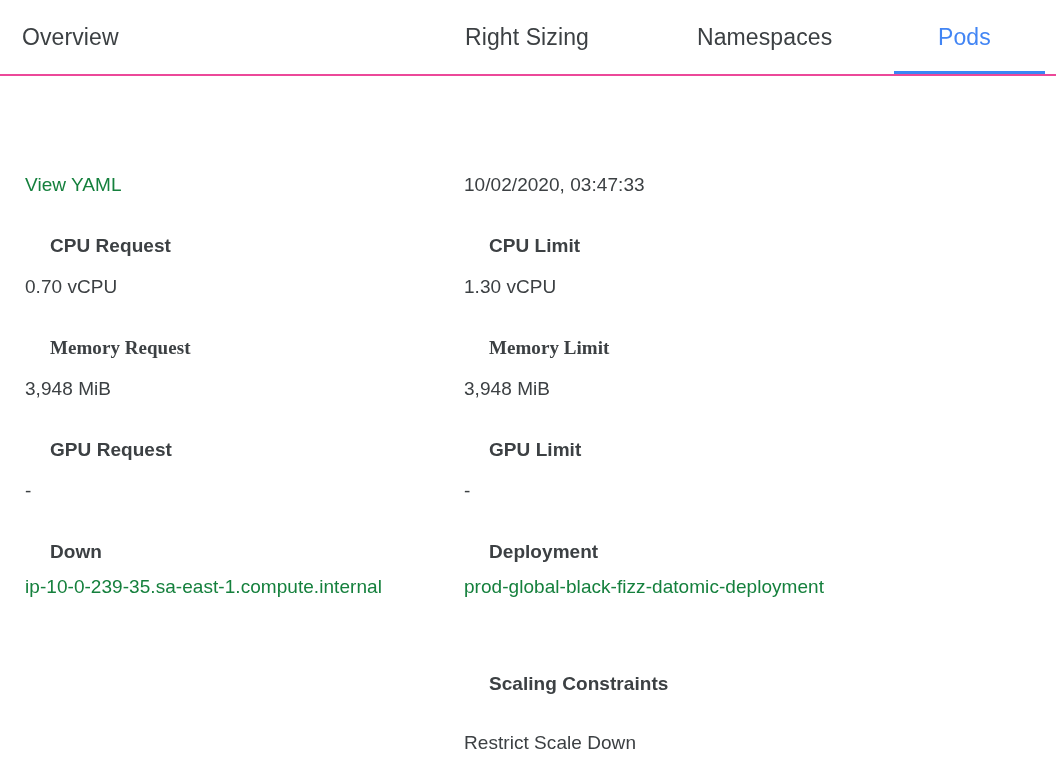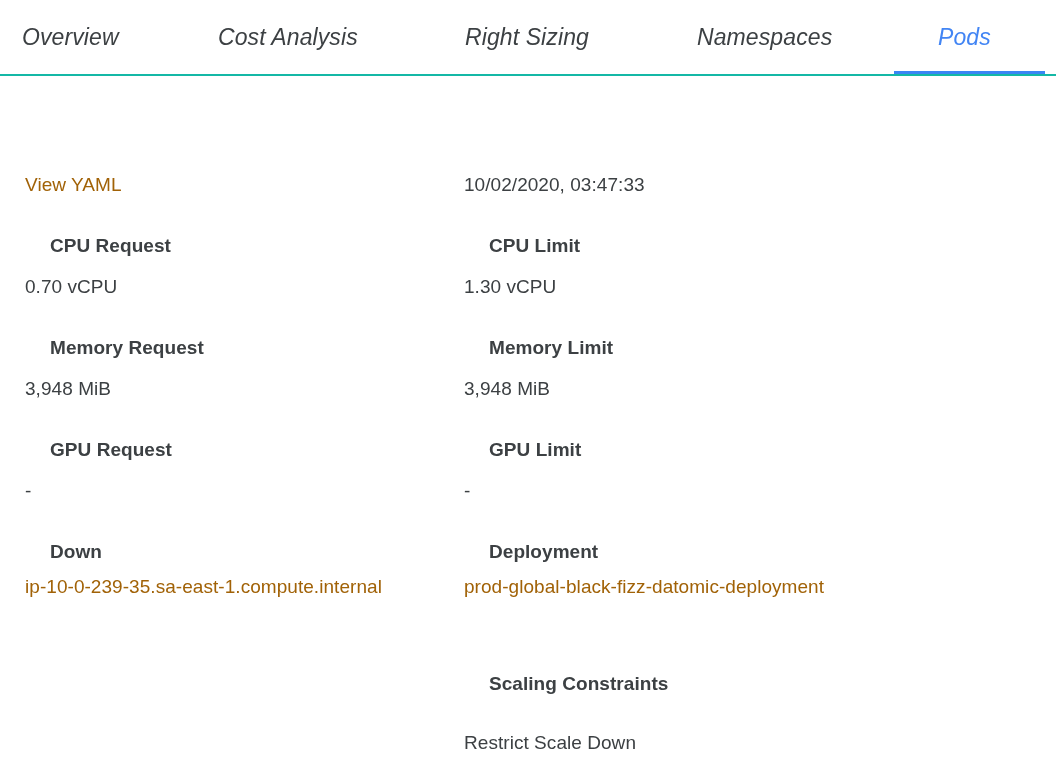--- a/index.html
+++ b/index.html
@@ -15,23 +15,22 @@
     color: #3c4043;
     overflow: hidden;
     position: relative;
   }
 
   
   .tabbar {
     position: relative;
     height: 76px;
     box-sizing: border-box;
-    border-bottom: 2px solid #14b8a6;
+    border-bottom: 2px solid #ec4899;
     background: #ffffff;
-    font-style: italic;
   }
   .tabs {
     display: block;
     height: 100%;
     position: relative;
   }
   .tab {
     position: absolute;
     top: 0;
     height: 74px;
@@ -83,59 +82,56 @@
   .field-value {
     font-size: 19px;
     font-weight: 400;
     color: #3c4043;
     line-height: 26px;
     letter-spacing: 0.05px;
     margin-top: 15px;
   }
   .field-value.link,
   a.link {
-    color: #a16207;
+    color: #15803d;
     text-decoration: none;
     cursor: pointer;
     word-break: break-all;
   }
   .field-value.wrap {
     width: 330px;
     word-break: break-all;
   }
 
   
   .r-viewyaml  { top: 96px; }
   .r-ts        { top: 96px; text-align: center; }
   .r-cpu-l     { top: 158px; }
   .r-cpu-v     { top: 198px; }
-  .r-mem-l     { top: 260px; }
+  .r-mem-l     { top: 260px; font-family: Liberation Serif, serif; }
   .r-mem-v     { top: 300px; }
   .r-gpu-l     { top: 362px; }
   .r-gpu-v     { top: 402px; }
   .r-host-l    { top: 464px; }
   .r-host-v    { top: 498px; }
   .r-scale-l   { top: 596px; }
   .r-scale-v1  { top: 654px; }
 
   .field-value.tight { margin-top: 0; }
 </style>
 </head>
 <body>
 
 <div class="tabbar">
   <div class="tabs">
 
     <div class="tab" style="left:22px;">
       <span>Overview</span>
     </div>
 
-    <div class="tab" style="left:218px;">
-      <span>Cost Analysis</span>
-    </div>
 
     <div class="tab" style="left:465px;">
       <span>Right Sizing</span>
     </div>
 
     <div class="tab" style="left:697px;">
       <span>Namespaces</span>
     </div>
 
     <div class="tab active" style="left:938px;">

